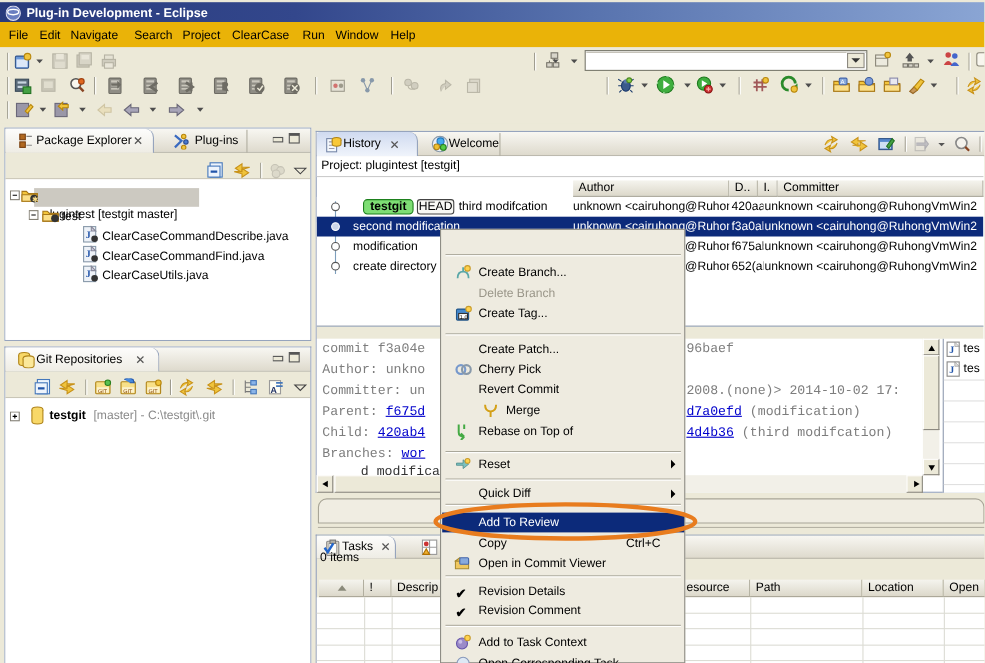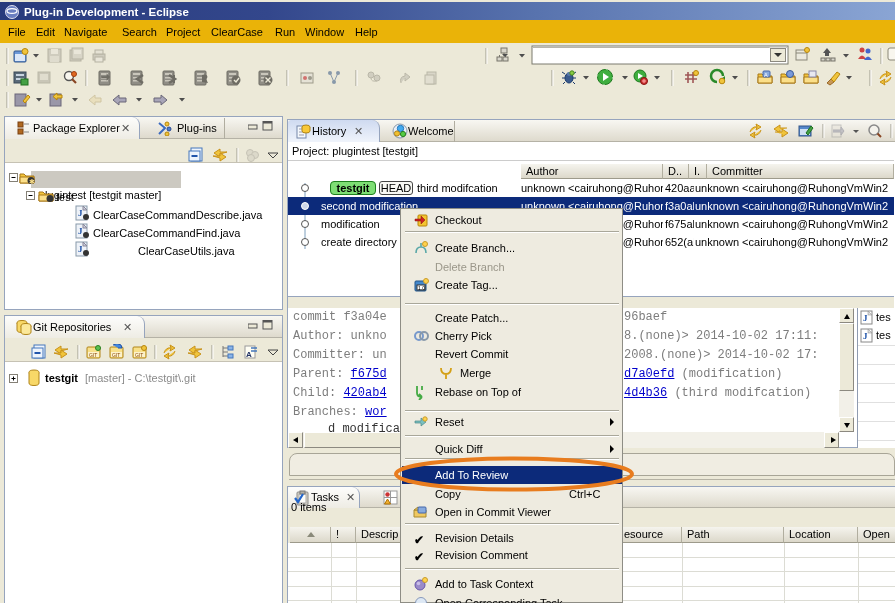--- a/index.html
+++ b/index.html
@@ -386,21 +386,21 @@
         <text x="4" y="11" font-size="9" font-weight="bold" fill="#2255aa" font-family="Liberation Serif">J</text>
         <circle cx="12" cy="12" r="3" fill="#333"></circle>
       </svg>
     <span class="abs" style="left:88px;top:64px;">ClearCaseCommandFind.java</span>
     <svg class="abs" style="left:69px;top:78px;" width="17" height="17">
         <rect x="2" y="1" width="11" height="14" fill="#eef2f8" stroke="#8899aa"></rect>
         <path d="M9 1 L13 5 L9 5 Z" fill="#ccd" stroke="#889"></path>
         <text x="4" y="11" font-size="9" font-weight="bold" fill="#2255aa" font-family="Liberation Serif">J</text>
         <circle cx="12" cy="12" r="3" fill="#333"></circle>
       </svg>
-    <span class="abs" style="left:88px;top:82px;margin-left:45px;">ClearCaseUtils.java</span>
+    <span class="abs" style="left:88px;top:82px;">ClearCaseUtils.java</span>
   </div>
 </div>
 
 <div id="git" class="vc" style="left:4px;top:315px;width:279px;height:288px;border-bottom:none;">
   <div class="tabrow"></div>
   <div class="tab-sel" style="left:0;width:140px;"></div>
   <span class="tabtxt" style="left:28px;">Git Repositories</span>
   <span class="tabtxt" style="left:118px;color:#555;">✕</span>
   <svg class="abs" style="left:11px;top:3px;" width="16" height="16">
       <ellipse cx="6" cy="4" rx="5" ry="2.5" fill="#f8d868" stroke="#b08418"></ellipse>
@@ -565,21 +565,20 @@
     <div class="abs" style="left:377px;top:57px;width:29px;overflow:hidden;white-space:nowrap;">652(ab43</div>
     <div class="abs" style="left:407px;top:57px;width:199px;overflow:hidden;white-space:nowrap;">unknown &lt;cairuhong@RuhongVmWin2</div>
   </div>
 
   <div class="abs" style="left:0;top:176px;width:606px;height:12px;background:#ece9d8;border-top:1px solid #96a4bd;"></div>
 
   <div id="details" class="abs mono" style="left:0;top:188px;width:551px;height:140px;background:#fff;font-size:12px;overflow:hidden;">
     <span class="abs grey" style="left:5px;top:2px;">commit f3a04e</span>
       <span class="abs grey" style="left:336px;top:2px;">96baef</span>
     <span class="abs grey" style="left:5px;top:21px;">Author: unkno</span>
-      <span class="abs grey" style="left:336px;top:21px;">8.(none)&gt; 2014-10-02 17:11:</span>
     <span class="abs grey" style="left:5px;top:40px;">Committer: un</span>
       <span class="abs grey" style="left:336px;top:40px;">2008.(none)&gt; 2014-10-02 17:</span>
     <span class="abs grey" style="left:5px;top:59px;">Parent: <span class="link">f675d</span></span>
       <span class="abs" style="left:336px;top:59px;"><span class="link">d7a0efd</span><span class="grey"> (modification)</span></span>
     <span class="abs grey" style="left:5px;top:78px;">Child: <span class="link">420ab4</span></span>
       <span class="abs" style="left:336px;top:78px;"><span class="link">4d4b36</span><span class="grey"> (third modifcation)</span></span>
     <span class="abs grey" style="left:5px;top:97px;">Branches: <span class="link">wor</span></span>
     <span class="abs" style="left:40px;top:114px;color:#333;">d modification</span>
   </div>
 
@@ -711,27 +710,20 @@
     <div class="abs" style="left:394px;top:0;width:1px;height:61px;background:#dcdcd4;"></div>
     <div class="abs" style="left:496px;top:0;width:1px;height:61px;background:#dcdcd4;"></div>
     <div class="abs" style="left:570px;top:0;width:1px;height:61px;background:#dcdcd4;"></div>
   </div>
   <svg class="abs" style="left:2px;top:40px;" width="41" height="16">
       <path d="M17 10 L25 10 L21 5 Z" fill="#8a8a7a"></path>
     </svg>
 </div>
 
 <div id="menu">
-  <div class="mi" style="top:2px;">
-      <span class="ic"><svg width="16" height="16">
-          <rect x="5" y="3" width="9" height="11" rx="1" fill="#f4c430" stroke="#b8860b"></rect>
-          <path d="M2 11 L8 11 L8 8 L12 12 L8 16 L8 13 L2 13 Z" fill="#cc2222" stroke="#881111" stroke-width="0.5" transform="translate(0,-4)"></path>
-        </svg></span>
-      <span class="t">Checkout</span>
-    </div>
   <div class="msep" style="top:22px;"></div>
   <div class="mi" style="top:49px;color:#9a9689;">
       <span class="t">Delete Branch</span>
     </div>
   <div class="mi" style="top:30px;">
       <span class="ic"><svg width="16" height="16">
           <path d="M3 13 C3 8 6 7 8 7 M13 13 C13 8 10 7 8 7 M8 7 L8 3" fill="none" stroke="#5aa8a8" stroke-width="1.6"></path>
           <circle cx="12" cy="4" r="2.5" fill="#ffd24d" stroke="#c89b2a"></circle>
         </svg></span>
       <span class="t">Create Branch...</span>

